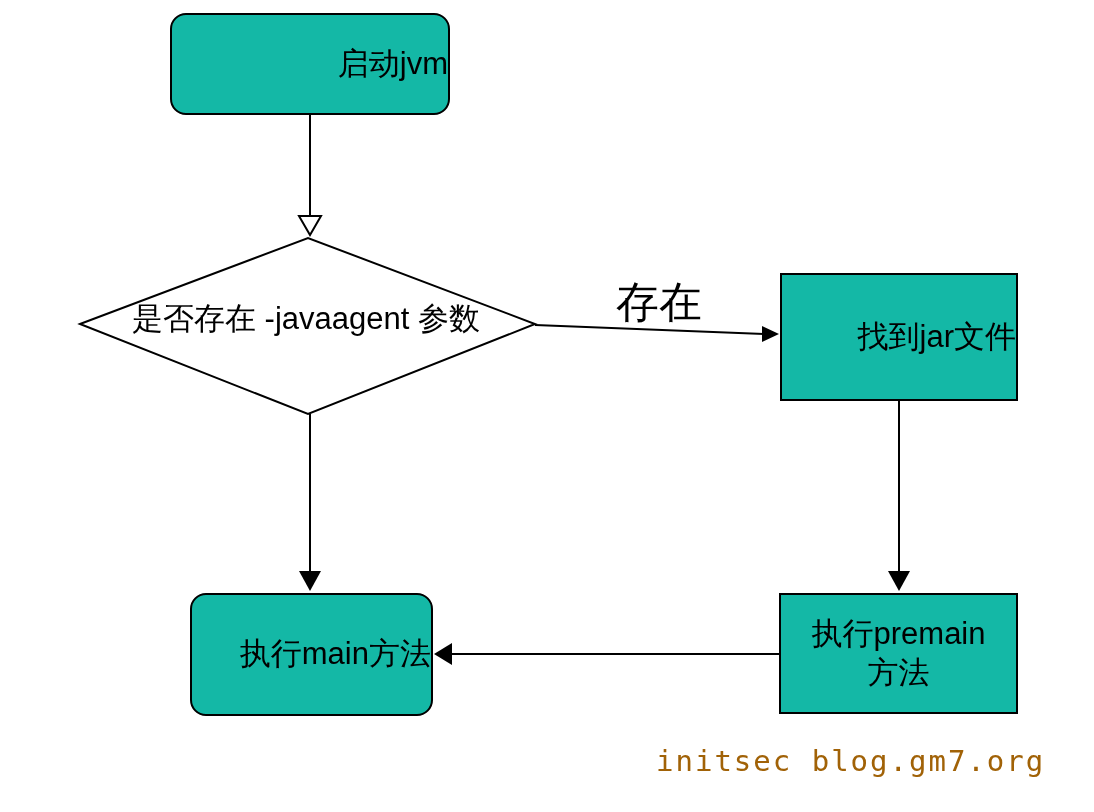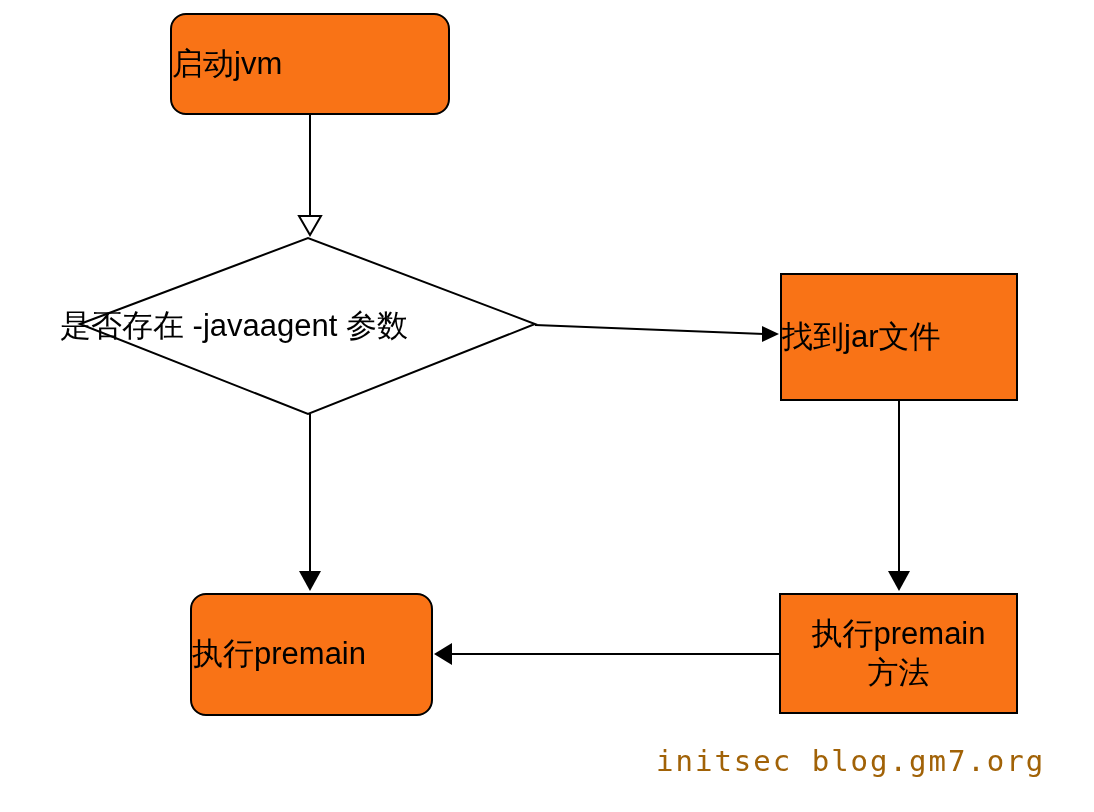--- a/index.html
+++ b/index.html
@@ -19,41 +19,41 @@
     position: absolute;
     left: 0;
     top: 0;
     width: 1094px;
     height: 812px;
   }
   .node {
     position: absolute;
     box-sizing: border-box;
     border: 2px solid #000000;
-    background: #f97316;
+    background: #14b8a6;
     display: flex;
     align-items: center;
-    justify-content: flex-start;
+    justify-content: flex-end;
     text-align: center;
     font-size: 31px;
     line-height: 1.25;
     color: #000000;
   }
   .node.rounded {
     border-radius: 16px;
   }
   .node.premain {
     padding: 0 26px;
   }
   .diamond-label {
     position: absolute;
     left: 60px;
-    top: 307px;
+    top: 300px;
     width: 492px;
-    text-align: left;
+    text-align: center;
     font-size: 31px;
     line-height: 38px;
     white-space: nowrap;
     color: #000000;
   }
   .edge-label {
     position: absolute;
     background: #ffffff;
     font-size: 43px;
     line-height: 48px;
@@ -116,19 +116,20 @@
 
   <div class="node" style="left:780px; top:273px; width:238px; height:128px;">
     <span>找到jar文件</span>
   </div>
 
   <div class="node premain" style="left:779px; top:593px; width:239px; height:121px;">
     <span>执行premain 方法</span>
   </div>
 
   <div class="node rounded" style="left:190px; top:593px; width:243px; height:123px;">
-    <span>执行premain</span>
+    <span>执行main方法</span>
   </div>
 
+  <div class="edge-label exists">存在</div>
 
   <div class="watermark">initsec blog.gm7.org</div>
 
 </div>
 
 </body></html>

